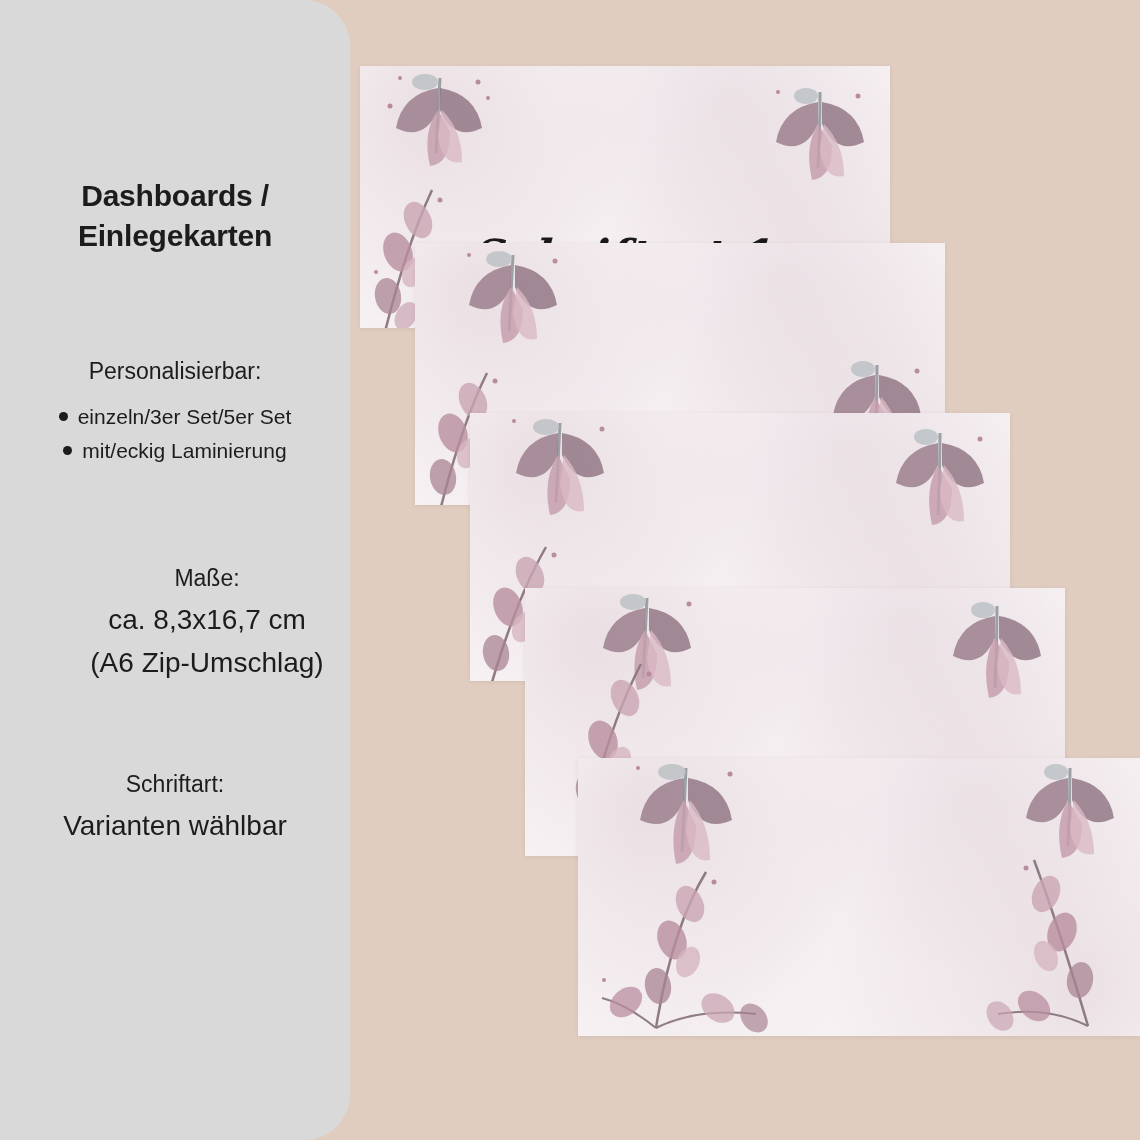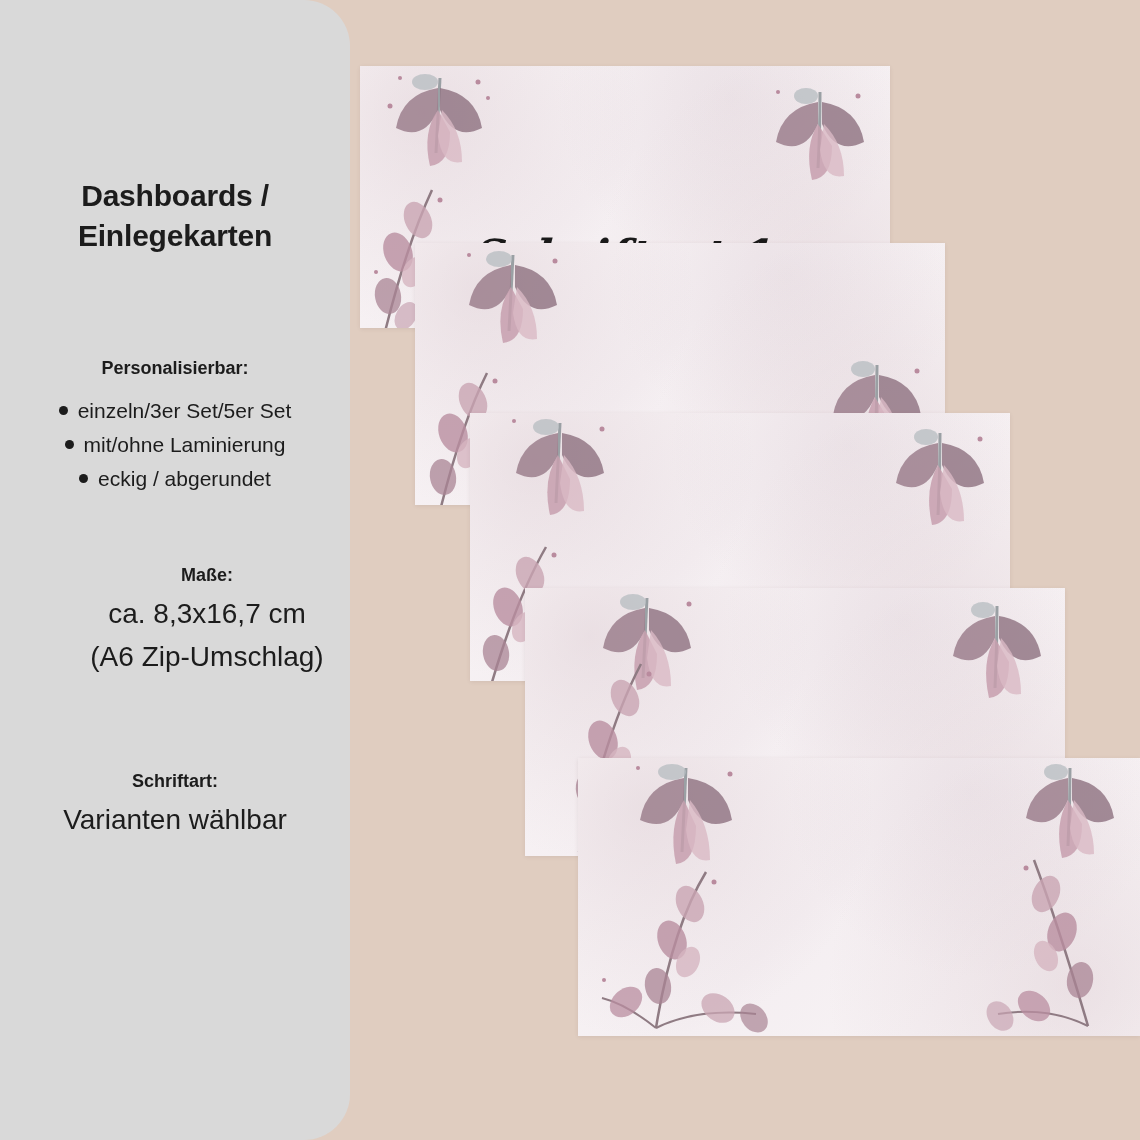--- a/index.html
+++ b/index.html
@@ -51,22 +51,22 @@
     font-weight: bold;
     line-height: 1.32;
     letter-spacing: -0.2px;
   }
   .section {
     position: absolute;
     left: 0;
     width: 350px;
   }
   .section-head {
-    font-size: 18px;
-    font-weight: bold;
+    font-size: 23px;
+    font-weight: normal;
     margin-bottom: 6px;
   }
   .bullets {
     list-style: none;
     margin: 15px;
     padding: 0;
     font-size: 21px;
     line-height: 1.62;
   }
   .bullets li {
@@ -151,22 +151,21 @@
 
   <div class="panel-title">
     
     <span>Dashboards /<br>Einlegekarten</span>
   </div>
 
   <div class="section" id="sec-personal">
     <div class="section-head">Personalisierbar:</div>
     <ul class="bullets">
       <li><span class="dot"></span><span>einzeln/3er Set/5er Set</span></li>
-      <li><span class="dot"></span><span>mit/ohne Laminierung</span></li>
-      <li><span class="dot"></span><span>eckig / abgerundet</span></li>
+      <li><span class="dot"></span><span>mit/eckig Laminierung</span></li>
     </ul>
   </div>
 
   <div class="section" id="sec-masse">
     <div class="section-head">Maße:</div>
     <div class="plain-line">ca. 8,3x16,7 cm</div>
     <div class="plain-line">(A6 Zip-Umschlag)</div>
   </div>
 
   <div class="section" id="sec-schrift">

